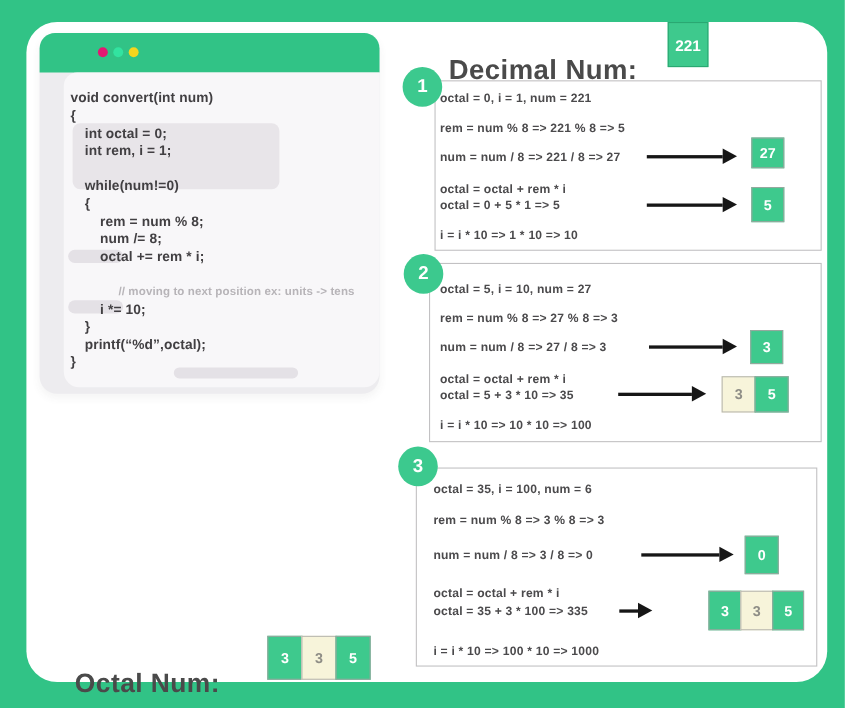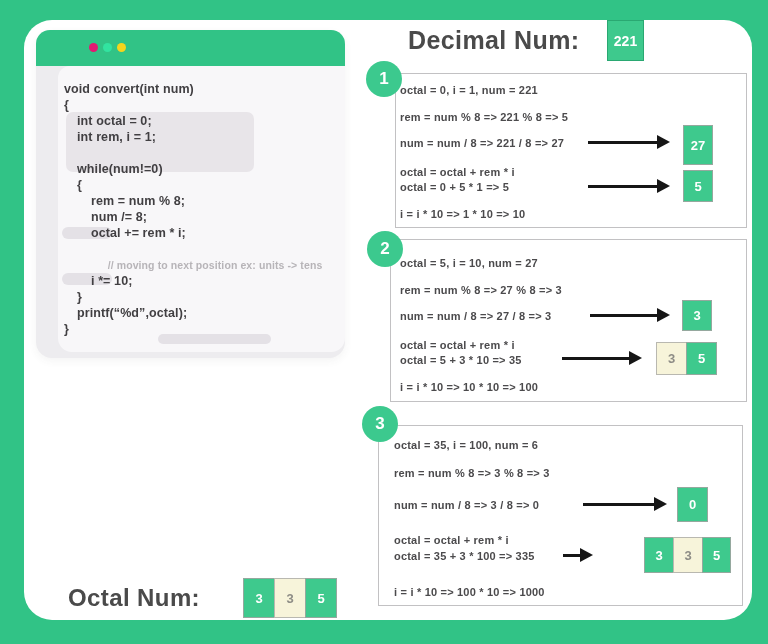--- a/index.html
+++ b/index.html
@@ -39,20 +39,21 @@
     color:#413f42;letter-spacing:0.1px;white-space:pre;
   }
   .ind0{padding-left:64px;}
   .ind1{padding-left:77px;}
   .ind2{padding-left:91px;}
   .cmt{padding-left:85px;color:#b7b4b8;font-size:10.5px;font-weight:600;text-align:center;}
   
   .big-label{
     position:absolute;font-size:25px;font-weight:800;color:#4a4a4a;
     letter-spacing:0.4px;
+    margin-top:24px;
   }
   
   .step-box{position:absolute;background:#fff;border:1px solid #c2c1c3;}
   .badge{
     position:absolute;width:36px;height:36px;border-radius:50%;
     background:#3cc98e;color:#fff;font-size:17px;font-weight:700;
     display:flex;align-items:center;justify-content:center;z-index:3;
   }
   .sline{
     position:absolute;height:14px;line-height:14px;font-size:11px;
@@ -123,21 +124,21 @@
   <div class="step-box" style="left:395px;top:73px;width:350px;height:153px"></div>
   <div class="badge" style="left:366px;top:61px">1</div>
   <div class="sline" style="left:400px;top:83px">octal = 0, i = 1, num = 221</div>
   <div class="sline" style="left:400px;top:110px">rem = num % 8 =&gt; 221 % 8 =&gt; 5</div>
   <div class="sline" style="left:400px;top:136px">num = num / 8 =&gt; 221 / 8 =&gt; 27</div>
   <div class="sline" style="left:400px;top:165px">octal = octal + rem * i</div>
   <div class="sline" style="left:400px;top:180px">octal = 0 + 5 * 1 =&gt; 5</div>
   <div class="sline" style="left:400px;top:207px">i = i * 10 =&gt; 1 * 10 =&gt; 10</div>
   <div class="arrow" style="left:588px;top:141px;width:69px"></div>
   <div class="arrow" style="left:588px;top:185px;width:69px"></div>
-  <div class="vbox green" style="left:683px;top:125px;width:30px;height:40px">27</div>
+  <div class="vbox green" style="left:683px;top:125px;width:30px;height:28px">27</div>
   <div class="vbox green" style="left:683px;top:170px;width:30px;height:32px">5</div>
 
   <div class="step-box" style="left:390px;top:239px;width:355px;height:161px"></div>
   <div class="badge" style="left:367px;top:231px">2</div>
   <div class="sline" style="left:400px;top:256px">octal = 5, i = 10, num = 27</div>
   <div class="sline" style="left:400px;top:283px">rem = num % 8 =&gt; 27 % 8 =&gt; 3</div>
   <div class="sline" style="left:400px;top:309px">num = num / 8 =&gt; 27 / 8 =&gt; 3</div>
   <div class="sline" style="left:400px;top:338px">octal = octal + rem * i</div>
   <div class="sline" style="left:400px;top:353px">octal = 5 + 3 * 10 =&gt; 35</div>
   <div class="sline" style="left:400px;top:380px">i = i * 10 =&gt; 10 * 10 =&gt; 100</div>

